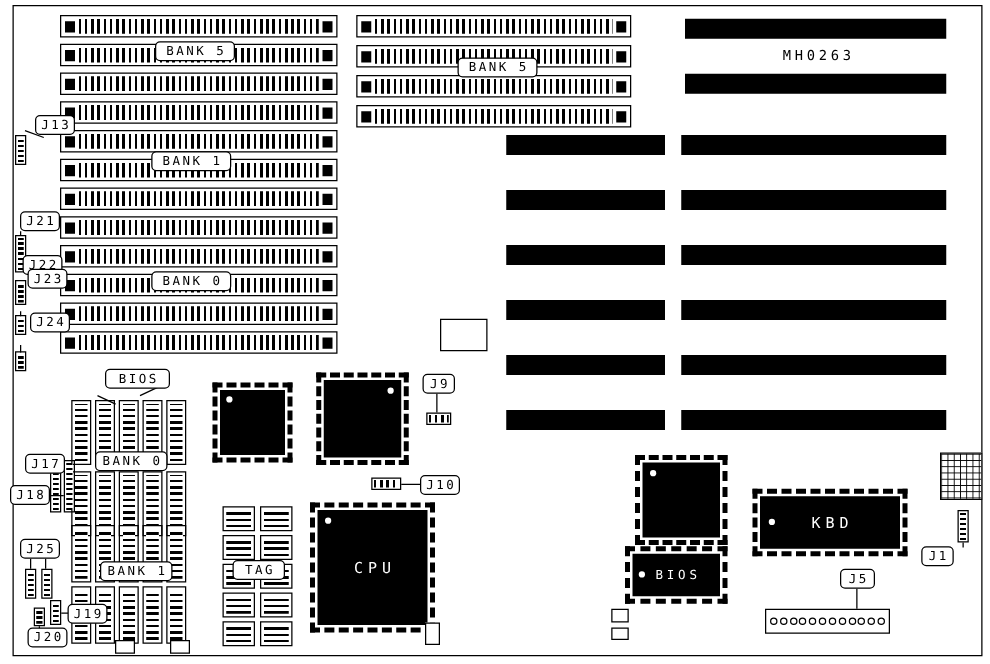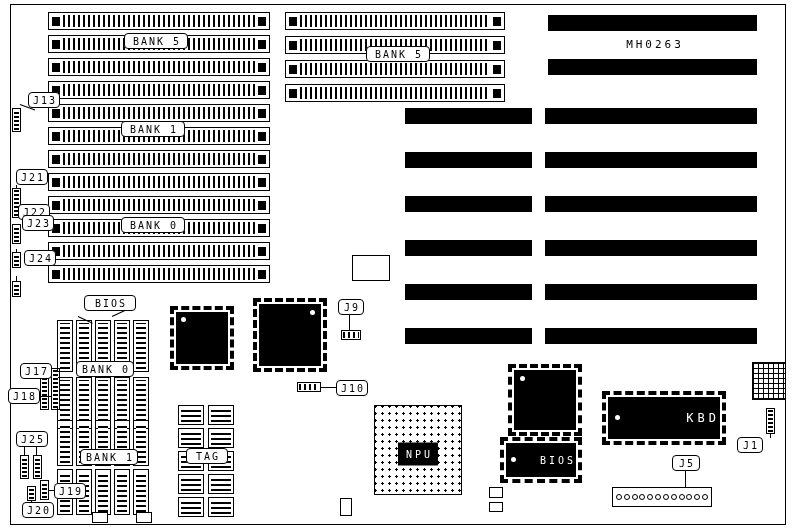--- a/index.html
+++ b/index.html
@@ -24,21 +24,21 @@
   .simm::before { left: 3px; }
   .simm::after { right: 3px; }
   
   .slot { position: absolute; height: 16px; background: #000; }
   
   .qfp { position: absolute; background: #000; }
   .qfp::before { content: ""; position: absolute; inset: -6px; border: 4px dashed #000; }
   
   .chip-black {
     position: absolute; background: #000; color: #fff; display: flex;
-    align-items: center; justify-content: flex-end;
+    align-items: center; justify-content: center;
   }
   .chip-black::before { content: ""; position: absolute; inset: -6px; border: 4px dashed #000; }
   .chip-text { font-size: 12px; letter-spacing: 4px; color: #fff; z-index: 2; padding-left: 4px; }
   .chip-text-sm { font-size: 10px; letter-spacing: 3px; color: #fff; z-index: 2; padding-left: 3px; }
   
   .pga {
     position: absolute; border: 1px solid #000; background-color: #fff;
     background-image: radial-gradient(circle, #000 1.1px, transparent 1.3px);
     background-size: 7px 7px; background-position: 4px 4px;
   }
@@ -182,24 +182,25 @@
       <div class="dip-v" style="left: 208px; top: 428px; width: 26px; height: 20px;"></div>
       <div class="dip-v" style="left: 178px; top: 451px; width: 26px; height: 20px;"></div>
       <div class="dip-v" style="left: 208px; top: 451px; width: 26px; height: 20px;"></div>
       <div class="dip-v" style="left: 178px; top: 474px; width: 26px; height: 20px;"></div>
       <div class="dip-v" style="left: 208px; top: 474px; width: 26px; height: 20px;"></div>
       <div class="dip-v" style="left: 178px; top: 497px; width: 26px; height: 20px;"></div>
       <div class="dip-v" style="left: 208px; top: 497px; width: 26px; height: 20px;"></div>
     </div>
   <div class="label-box" style="left:186px; top:448px; width:42px">TAG</div>
 
-
-  <div class="pga" style="left:374px; top:405px; width:88px; height:90px">
-    <div class="pga-label">NPU</div>
-  </div>
+  <div class="chip-black" style="left:254px; top:408px; width:88px; height:92px">
+    <div class="dot" style="left:6px; top:6px"></div>
+    <span class="chip-text">CPU</span>
+  </div>
+
 
   <div class="chip-black" style="left:506px; top:443px; width:70px; height:34px">
     <div class="dot" style="left:5px; top:14px"></div>
     <span class="chip-text-sm">BIOS</span>
   </div>
 
   <div class="qfp" style="left:514px; top:370px; width:62px; height:60px">
     <div class="dot" style="left:6px; top:6px"></div>
   </div>
 

